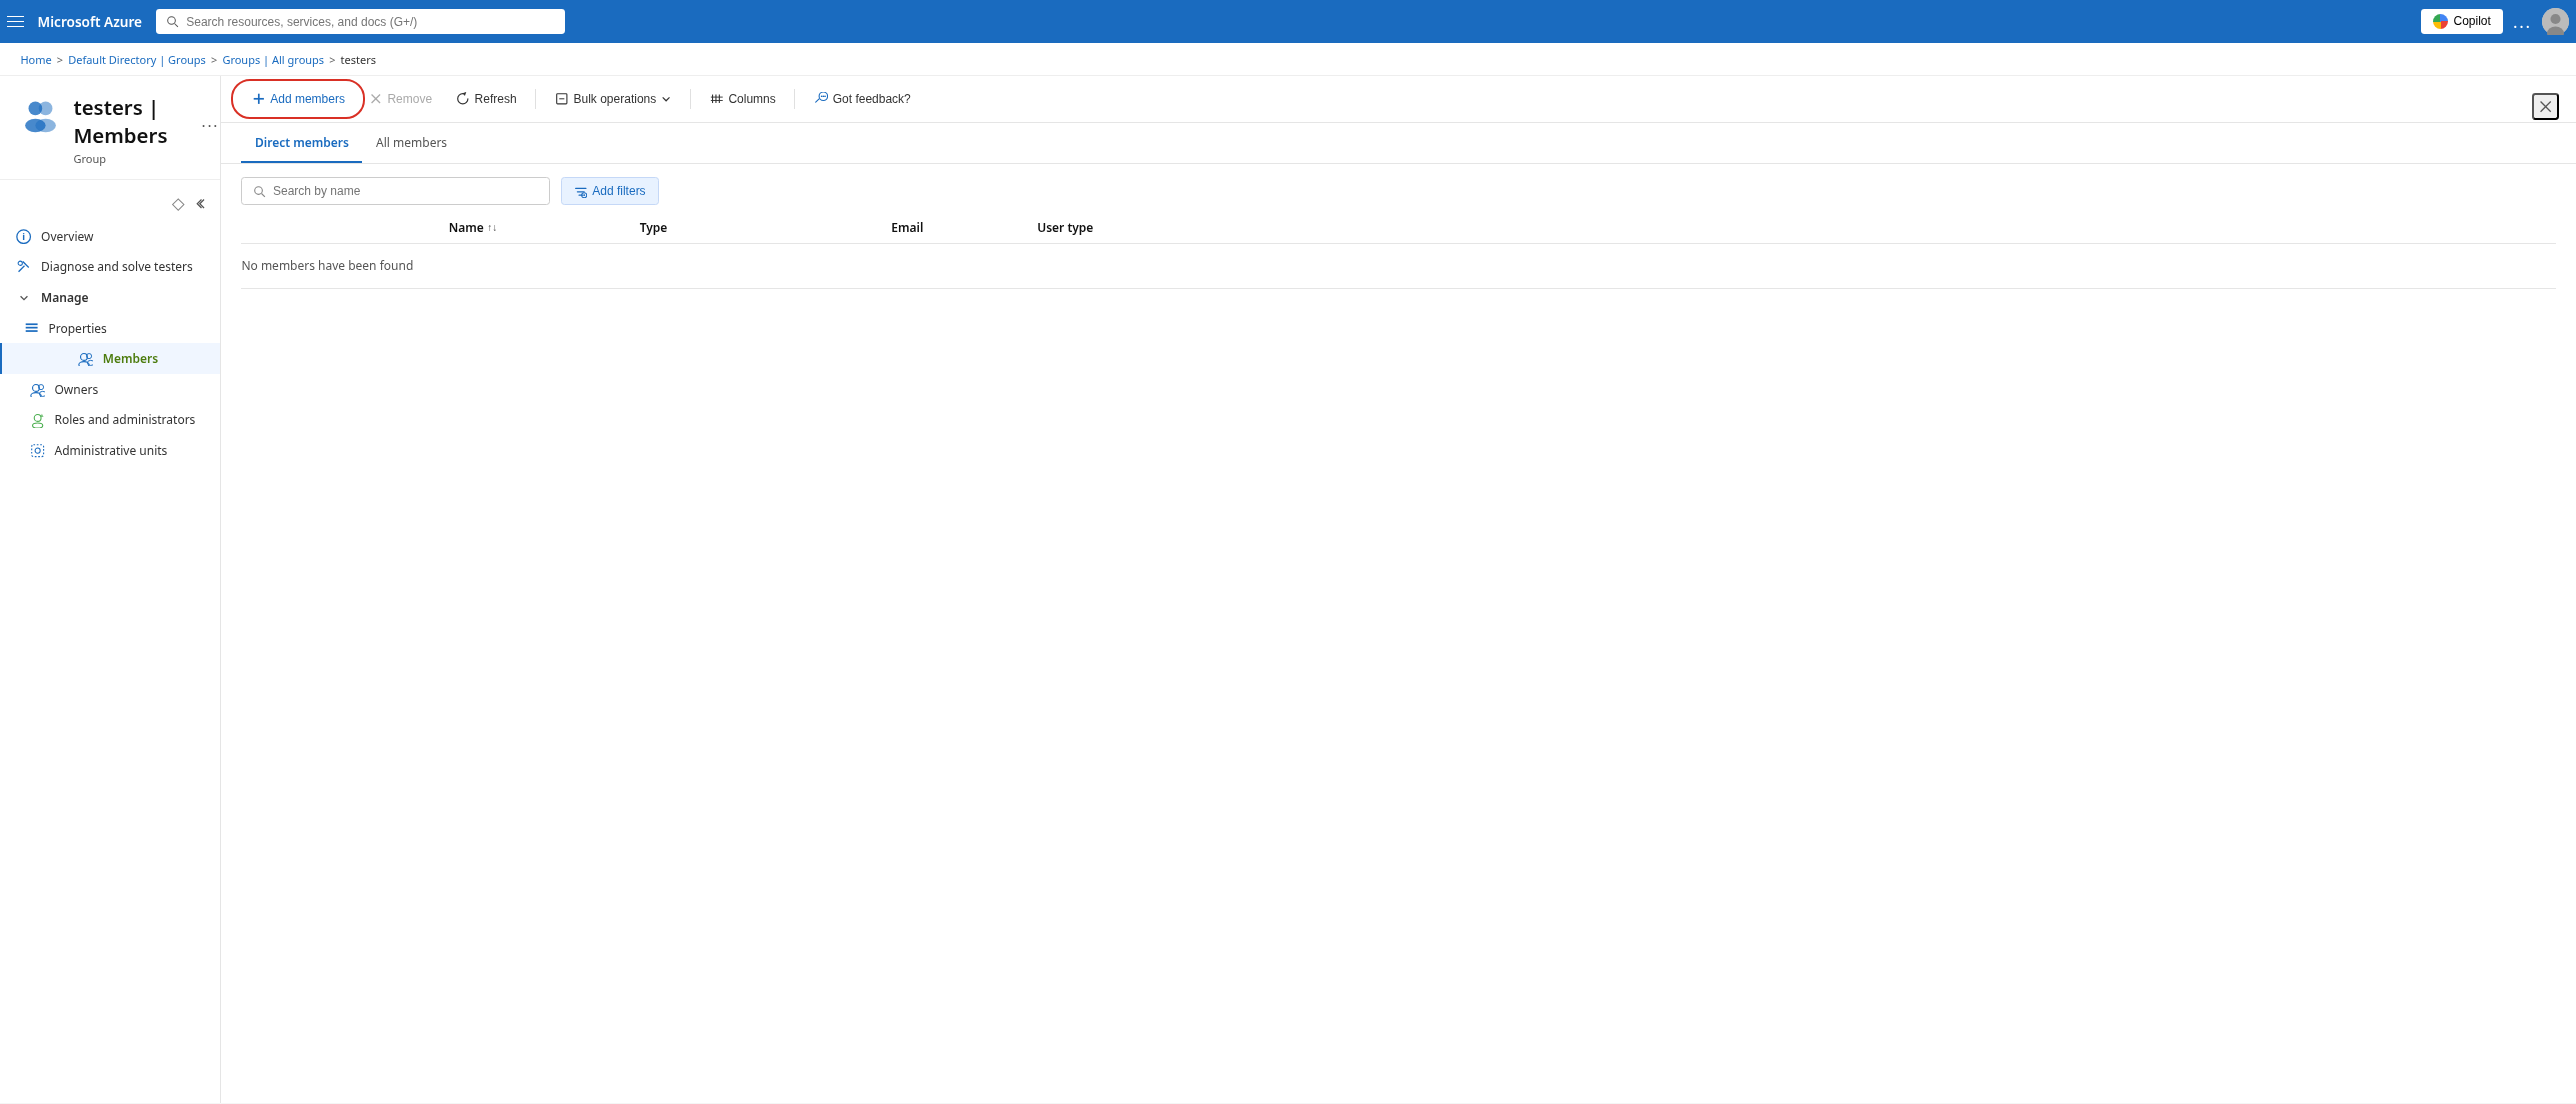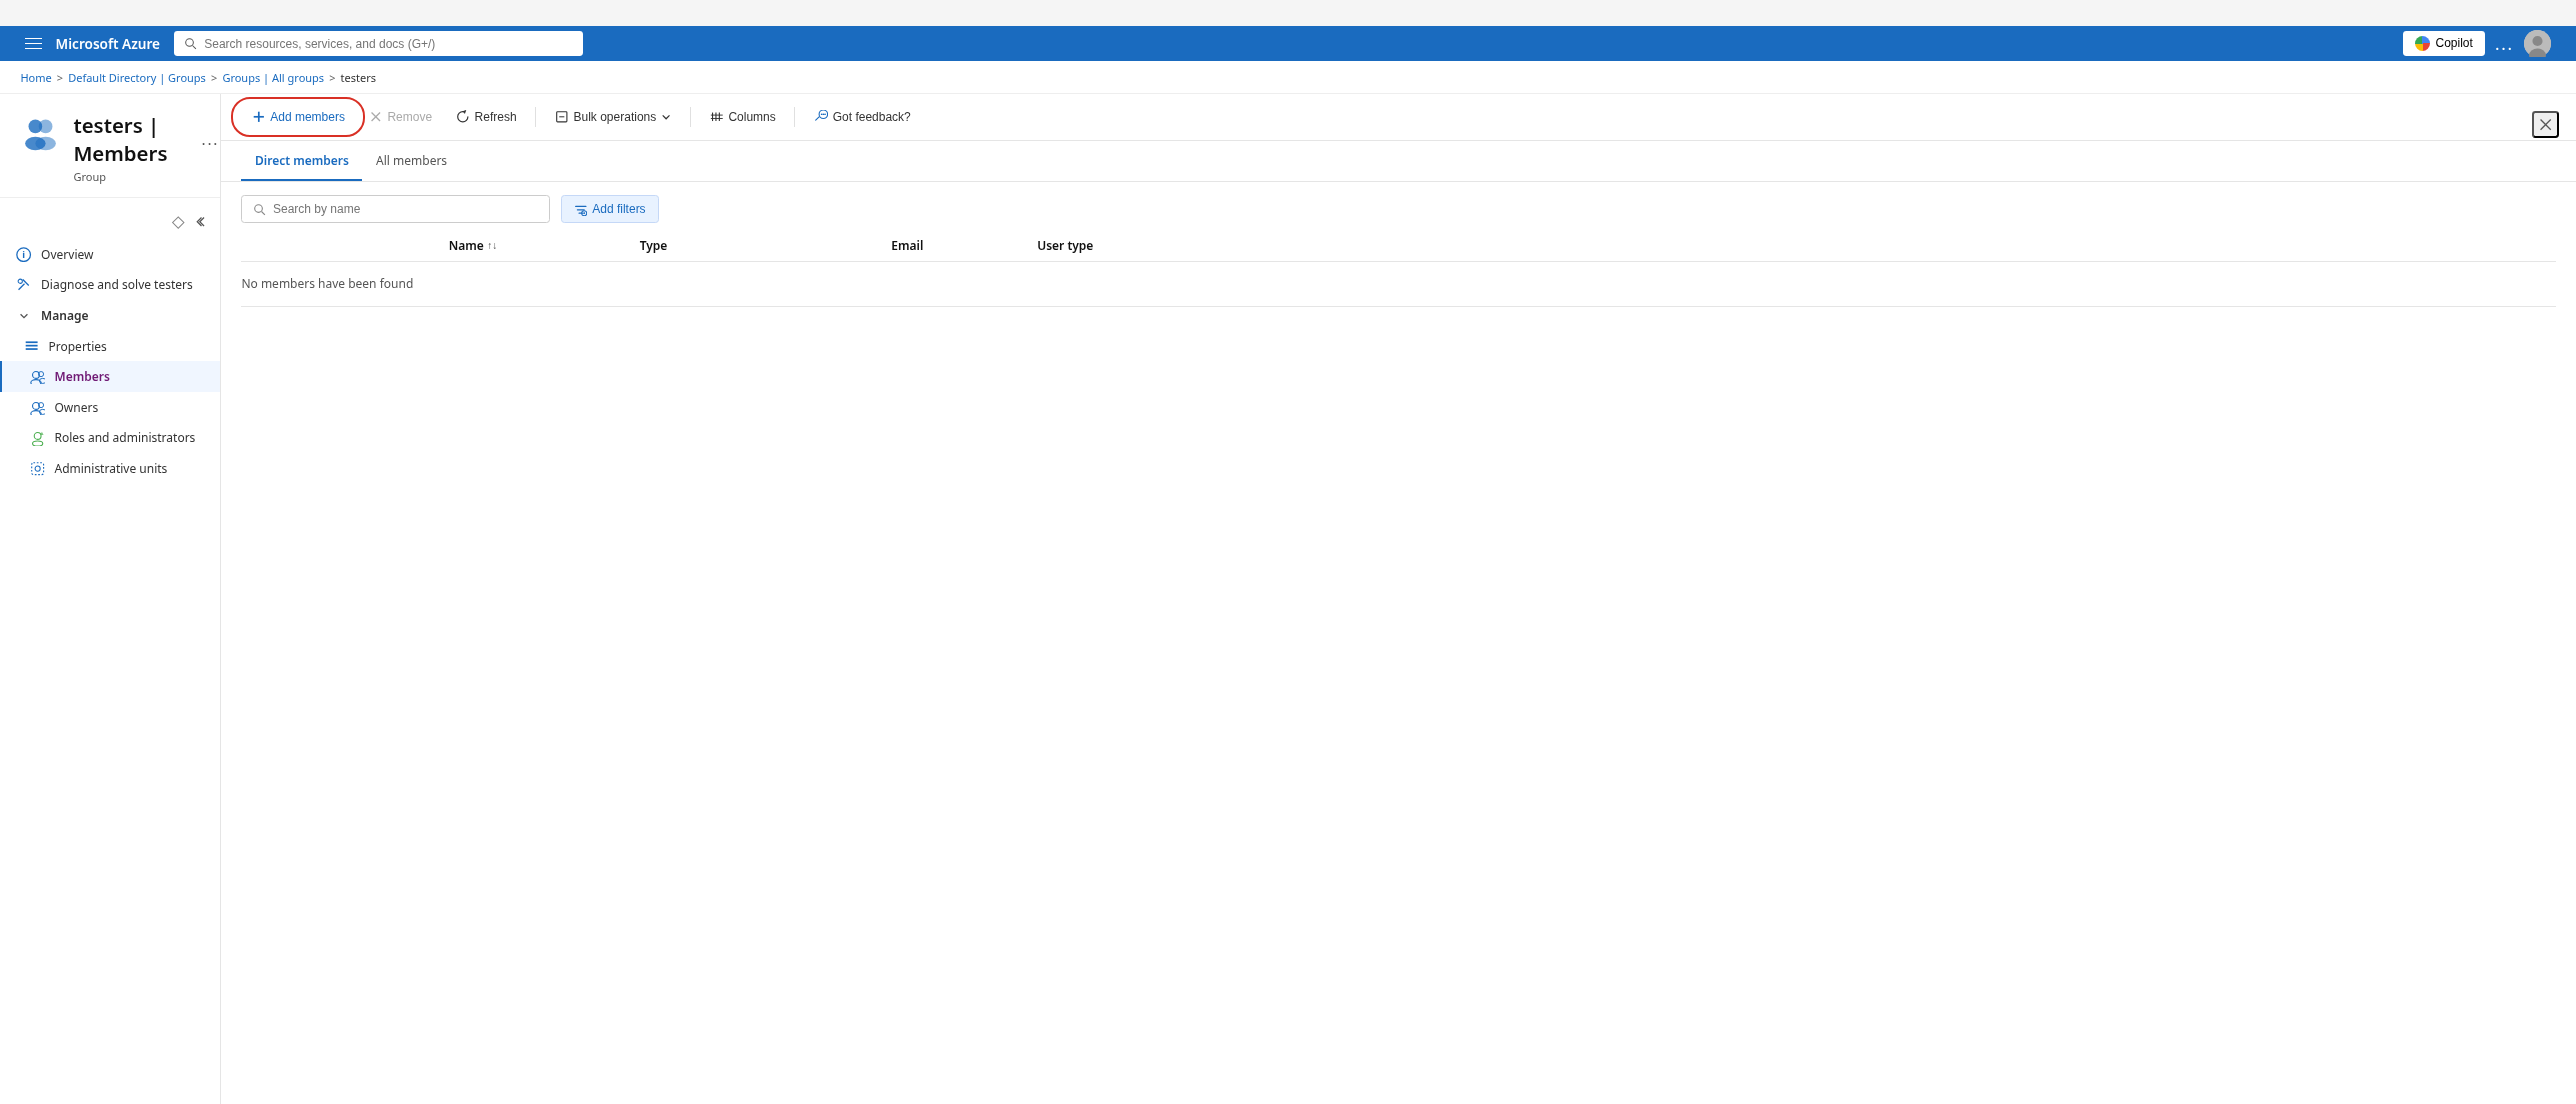--- a/index.html
+++ b/index.html
@@ -1,26 +1,25 @@
 <!DOCTYPE html>
 <html style="font-size:13.6px"><head>
   <meta charset="utf-8">
   <style>
     * { box-sizing: border-box; margin: 0; padding: 0; }
     body { font-family: 'Segoe UI', system-ui, sans-serif; background: #f5f5f5; color: #333; font-size: 12px; }
 
     
     .top-nav {
       background: #1a6bbf;
-      height: 35px;
-      display: flex;
-      align-items: center;
-      padding: 0 25px;
+      height: 43px;
+      display: flex;
+      align-items: center;
+      padding: 0 7px;
       gap: 13.6px;
-      margin-top: 26px;
     }
     .top-nav-hamburger {
       color: white;
       font-size: 15.3px;
       cursor: pointer;
       display: flex;
       flex-direction: column;
       gap: 3.4px;
     }
     .top-nav-hamburger span {
@@ -185,21 +184,22 @@
       gap: 8.5px;
       cursor: pointer;
       font-size: 12px;
       color: #333;
       border-left: 2.6px solid transparent;
     }
     .sidebar-item.active {
       background: #f0f6ff;
       border-left-color: #1a6bbf;
       font-weight: 600;
-      color: #701a75;
+      color: #4d7c0f;
+      justify-content: center;
     }
     .sidebar-item.section-header {
       font-weight: 600;
       color: #333;
       cursor: default;
     }
     .sidebar-icon {
       width: 17px;
       height: 17px;
       display: flex;

